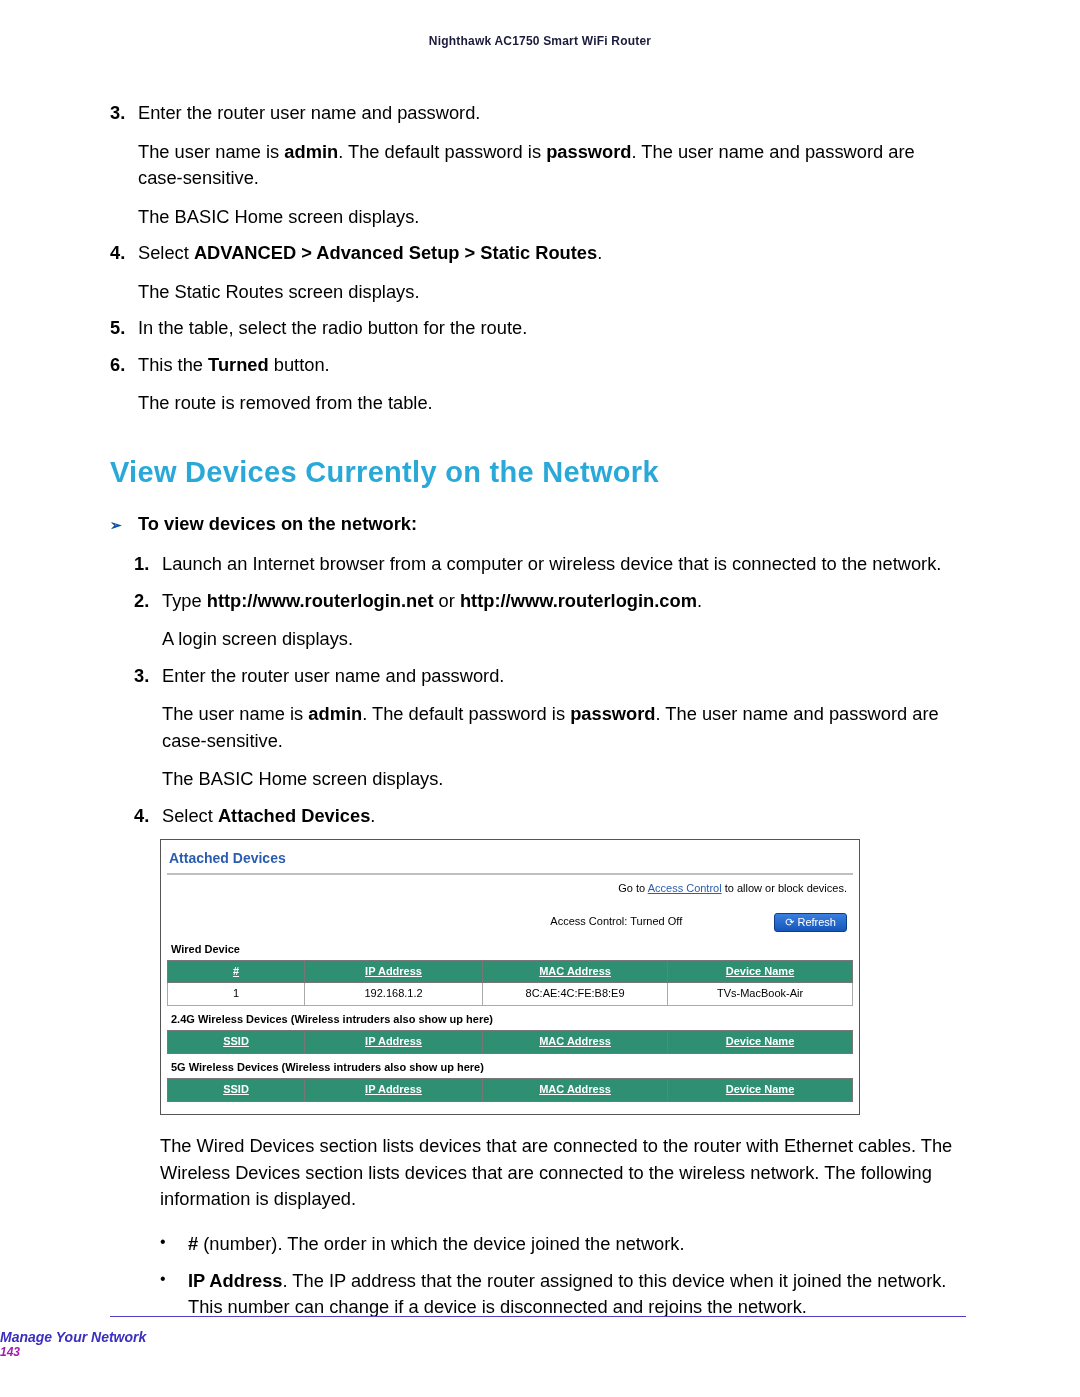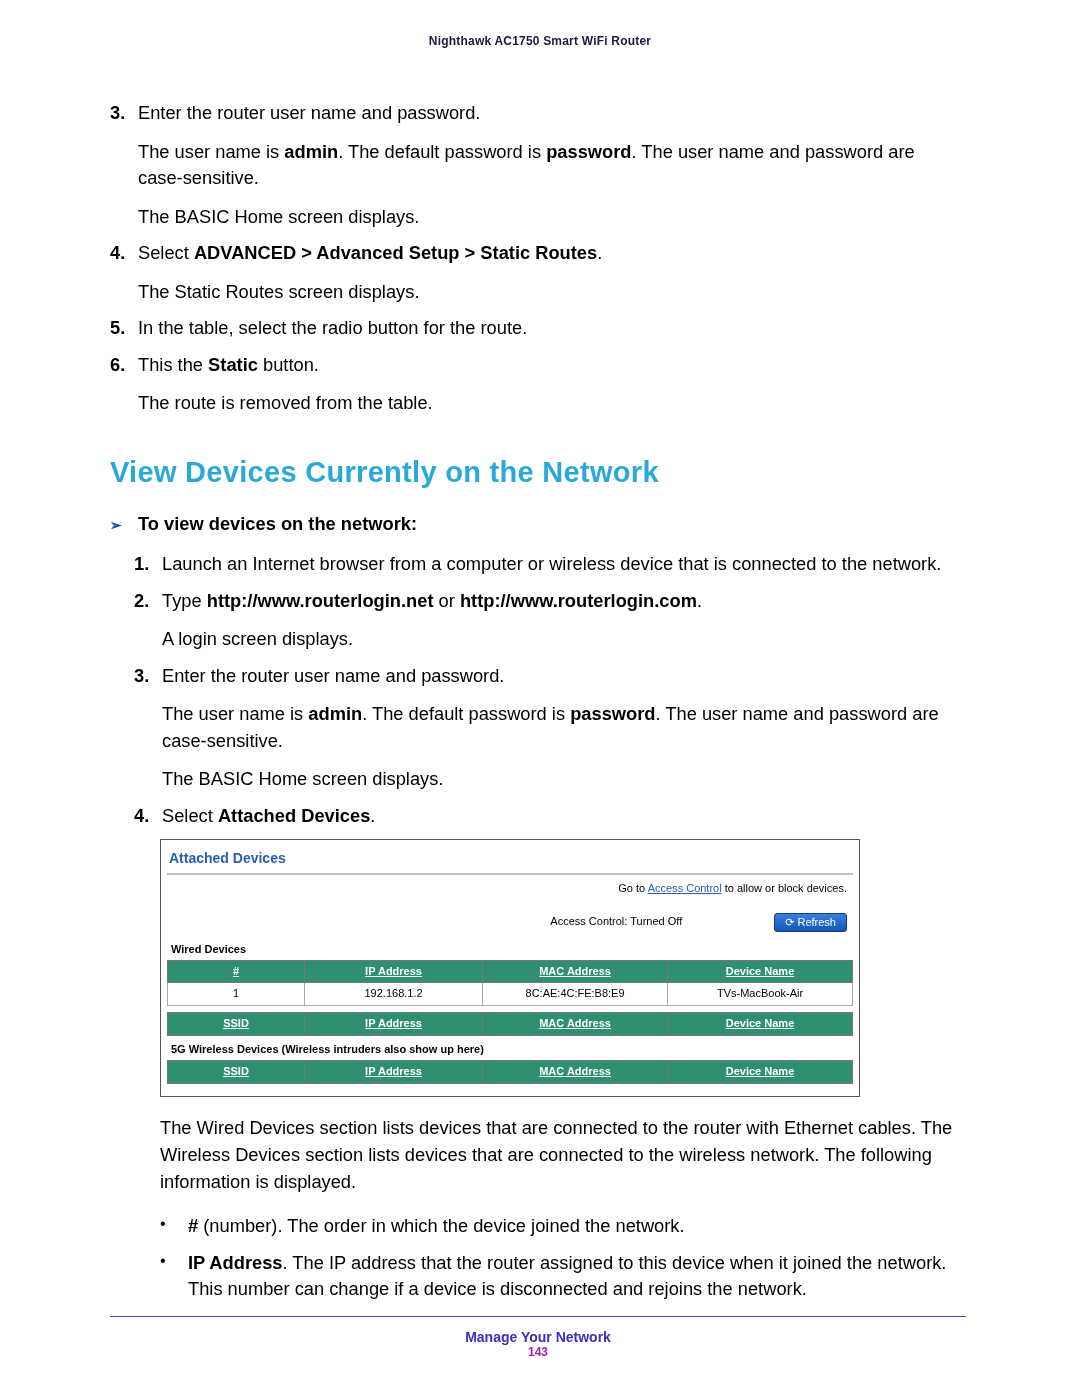--- a/index.html
+++ b/index.html
@@ -151,21 +151,22 @@
     flex: 0 0 28px;
     color: #000;
     font-size: 16px;
     line-height: 1.4;
   }
 
   .footer {
     position: absolute;
     left: 0; right: 4px;
     bottom: 38px;
-    text-align: center;
+    text-align: left;
+    font-style: italic;
   }
   .footer hr {
     border: none;
     border-top: 1px solid #4b3fc9;
     margin: 0 110px 12px 110px;
   }
   .footer .ft {
     color: #3a2fbf;
     font-weight: bold;
     font-size: 14px;
@@ -210,21 +211,21 @@
       <li>
         <span class="num">5.</span>
         <div class="li-body">
           <p>In the table, select the radio button for the route.</p>
         </div>
       </li>
       <li>
         <span class="num">6.</span>
         <div class="li-body">
           <p>
-            <span>This the </span><b class="kw">Static</b><span> button.</span>
+            <span>This the </span><b class="kw">Turned</b><span> button.</span>
           </p>
           <p>The route is removed from the table.</p>
         </div>
       </li>
     </ol>
 
     <div class="section-title">View Devices Currently on the Network</div>
 
     <div class="task-head">
       <span class="task-arrow">➢</span>
@@ -274,38 +275,39 @@
         <span>Go to </span><a href="#">Access Control</a><span> to allow or block devices.</span>
       </div>
       <div class="ss-row2">
         <span>Access Control: Turned Off</span>
         <button class="btn-refresh">
           <span>⟳</span>
           <span>Refresh</span>
         </button>
       </div>
 
-      <div class="ss-sub">Wired Devices</div>
+      <div class="ss-sub">Wired Device</div>
       <table class="dev">
         <tbody>
             <tr>
           <th style="width:20%">#</th>
           <th style="width:26%">IP Address</th>
           <th style="width:27%">MAC Address</th>
           <th>Device Name</th>
         </tr>
         <tr>
           <td>1</td>
           <td>192.168.1.2</td>
           <td>8C:AE:4C:FE:B8:E9</td>
           <td>TVs-MacBook-Air</td>
         </tr>
       </tbody>
         </table>
 
+      <div class="ss-sub">2.4G Wireless Devices (Wireless intruders also show up here)</div>
       <table class="dev">
         <tbody>
             <tr>
           <th style="width:20%">SSID</th>
           <th style="width:26%">IP Address</th>
           <th style="width:27%">MAC Address</th>
           <th>Device Name</th>
         </tr>
       </tbody>
         </table>

